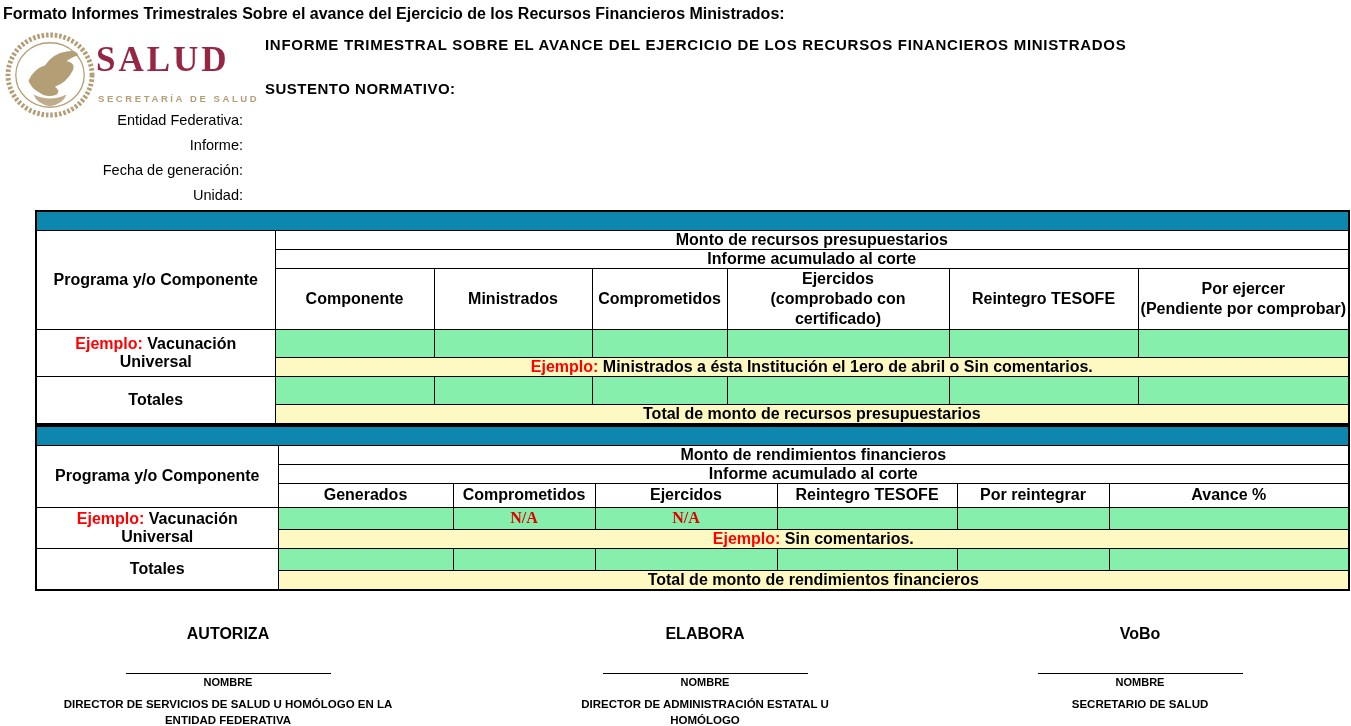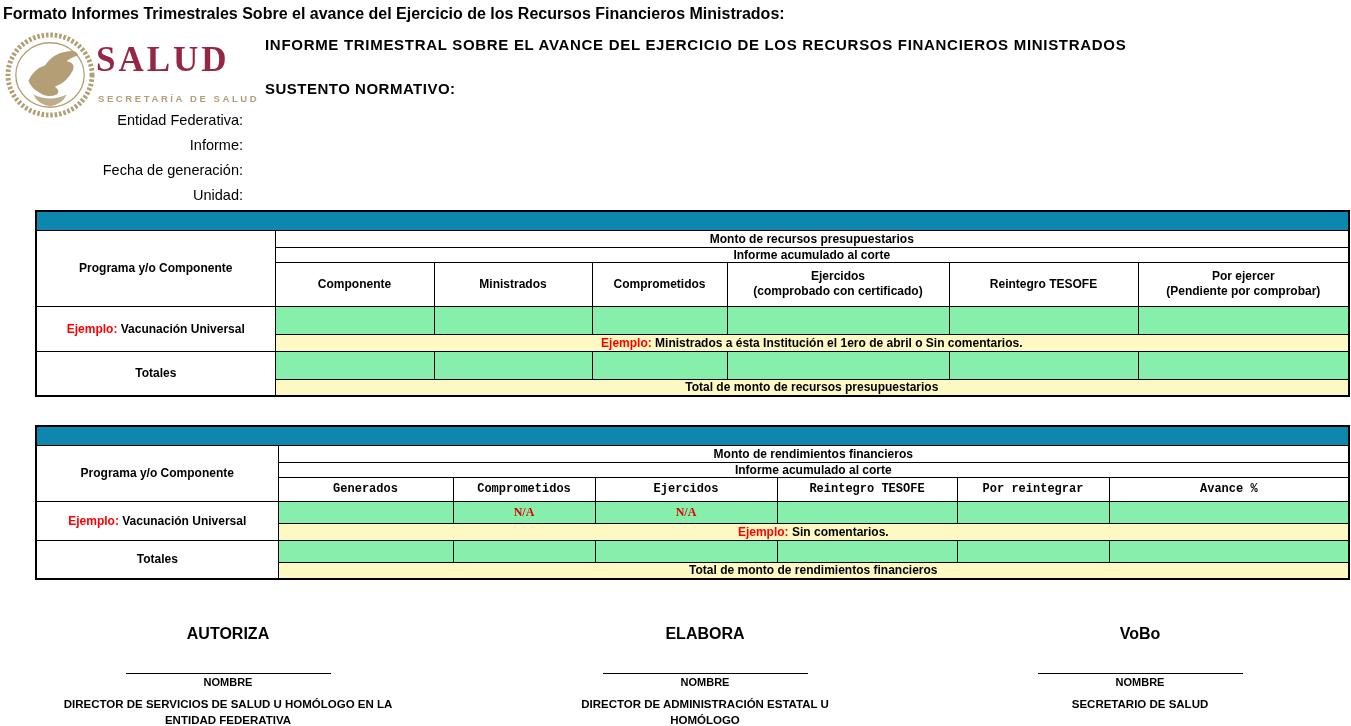--- a/index.html
+++ b/index.html
@@ -36,30 +36,30 @@
   .meta { position:absolute; left:0; top:108px; width:243px; text-align:right; }
   .meta div { font-size:14.5px; line-height:25px; white-space:nowrap; }
 
   
   table.t {
     position:absolute; left:35px; width:1313px;
     border-collapse:collapse; table-layout:fixed;
     border:2px solid #000;
   }
   table.t td { border:1px solid #000; vertical-align:middle; text-align:center;
-               font-size:12px; font-weight:bold; padding:0 2px; overflow:hidden; }
+               font-size:16px; font-weight:bold; padding:0 2px; overflow:hidden; }
   .t1 { top:210px; }
   .t2 { top:425px; }
   td.band { background:#0d87ad; height:19px; border-bottom:2px solid #000; padding:0; }
   td.leftcol { text-align:left; padding-left:3px; }
   td.grp  { height:17px; }
   td.sub  { height:15px; font-size:13px; }
   td.colhead { line-height:1.25; }
   .t1 td.colhead { height:44px; }
-  .t2 td.colhead { height:24px;font-family:Liberation Mono, monospace; }
+  .t2 td.colhead { height:24px; }
   td.datacell { background:#86efac; }
   .t1 td.datacell { height:28px; }
   .t2 td.datacell { height:22px; }
   td.na { font-family:"Liberation Serif", serif; font-weight:normal;
           font-size:14.5px; color:#e00000; }
   td.grayrow { background:#fef9c3; text-align:left; padding-left:5px; height:17px; }
   td.totcell { height:25px; }
   .red { color:#ff0000; }
 
   

